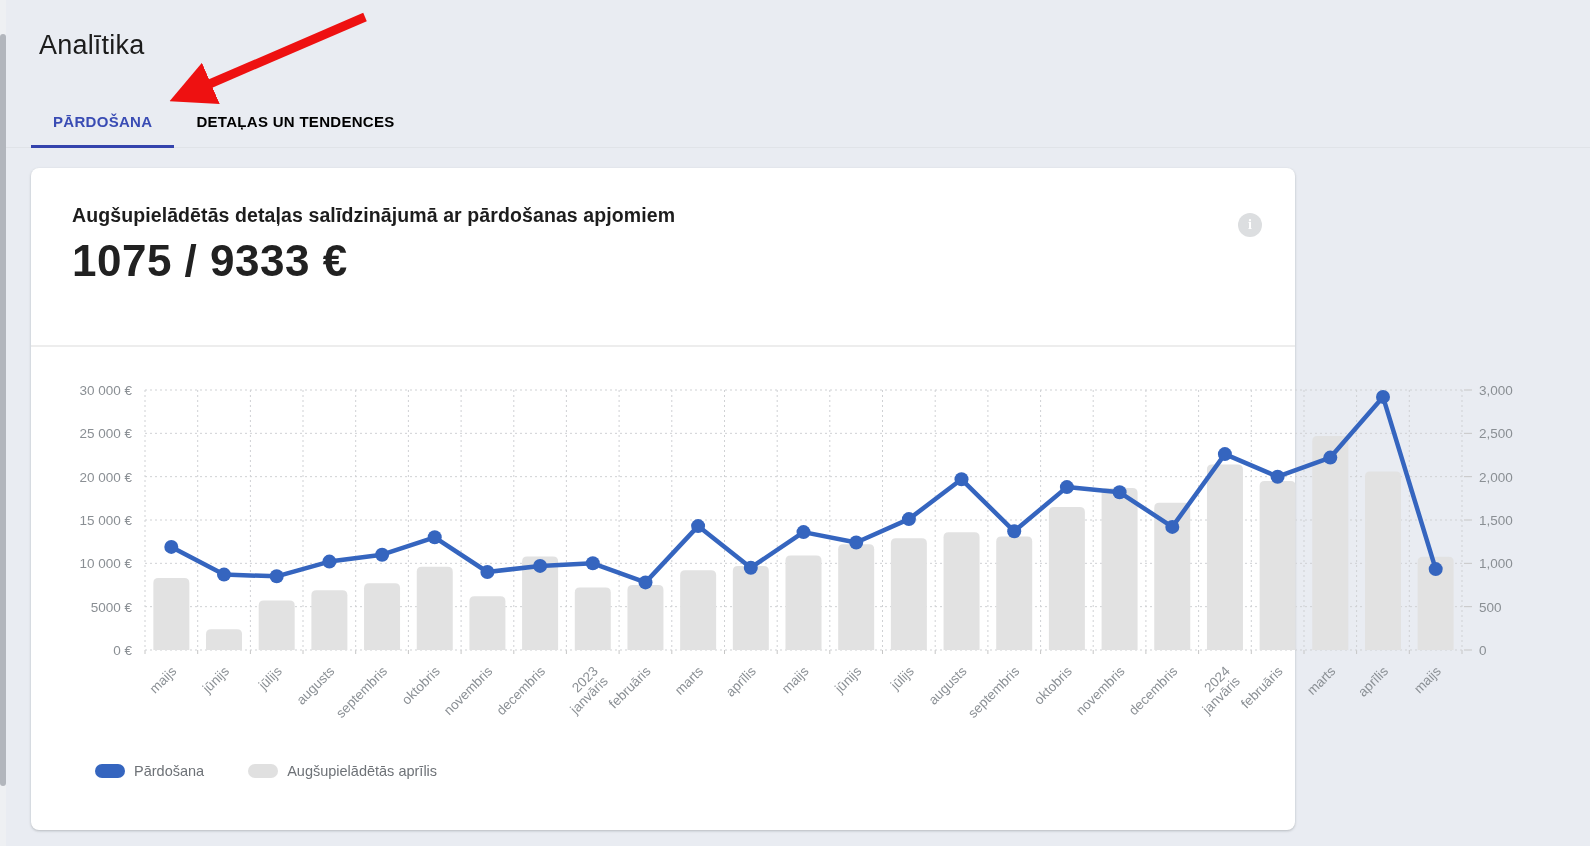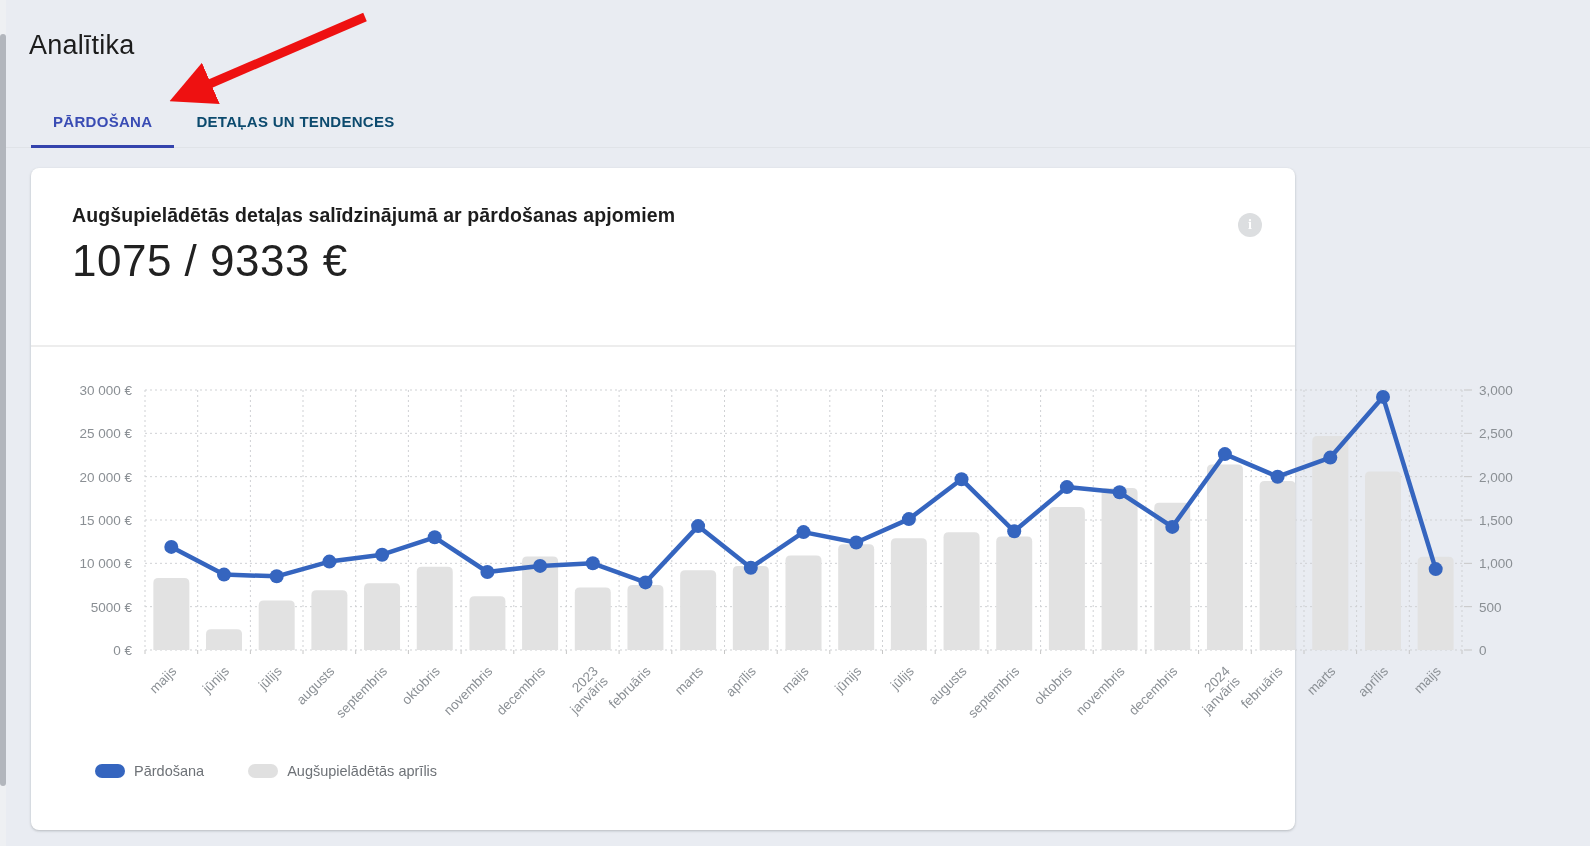--- a/index.html
+++ b/index.html
@@ -7,52 +7,52 @@
     width:1590px;height:846px;position:relative;overflow:hidden;
     background:#e9ecf2;
     font-family:"Liberation Sans",sans-serif;
     -webkit-font-smoothing:antialiased;
   }
   
   .scrollbar{position:absolute;left:0;top:0;width:6px;height:846px;background:#eef0f3;z-index:40;}
   .scrollbar .thumb{position:absolute;left:0;top:34px;width:6px;height:752px;background:#b2b6bd;border-radius:3px;}
 
   .page-title{
-    position:absolute;left:29px;top:30px;margin:0;
+    position:absolute;left:39px;top:30px;margin:0;
     font-size:27px;font-weight:400;color:#1c1c1c;letter-spacing:.2px;
   }
 
   
   .tab-bar{
     position:absolute;left:0;top:96px;width:1590px;height:52px;
     border-bottom:1px solid #e0e3e8;box-sizing:border-box;
     display:flex;align-items:stretch;padding-left:31px;
   }
   .tab{
     display:flex;align-items:center;padding:0 22px;cursor:pointer;
-    font-size:15px;font-weight:700;letter-spacing:.3px;color:#0c4a6e;position:relative;
+    font-size:15px;font-weight:700;letter-spacing:.3px;color:#000000;position:relative;
   }
   .tab.active{color:#3a4cb4;}
   .tab.active::after{
     content:"";position:absolute;left:0;right:0;bottom:-1px;height:3px;background:#3443ad;
   }
 
   
   .card{
     position:absolute;left:31px;top:168px;width:1264px;height:662px;
     background:#fff;border-radius:8px;
     box-shadow:0 1px 3px rgba(60,64,67,.18),0 1px 2px rgba(60,64,67,.12);
   }
   .card-heading{
     position:absolute;left:41px;top:36px;
     font-size:19.5px;font-weight:700;color:#1d1d1d;letter-spacing:.1px;
   }
   .headline-value{
     position:absolute;left:41px;top:68px;
-    font-size:44px;font-weight:400;color:#212121;letter-spacing:.5px;
+    font-size:44px;font-weight:700;color:#212121;letter-spacing:.5px;
   }
   .info-icon{
     position:absolute;right:33px;top:45px;width:24px;height:24px;border-radius:50%;
     background:#dcdee0;color:#fff;display:flex;align-items:center;justify-content:center;
     font-size:14px;font-weight:700;font-family:"Liberation Serif",serif;cursor:pointer;
   }
   .card-divider{position:absolute;left:0;top:177px;width:100%;height:2px;background:#ededed;}
 
   .chart-wrap{position:absolute;left:0;top:192px;width:1530px;height:420px;}
 

